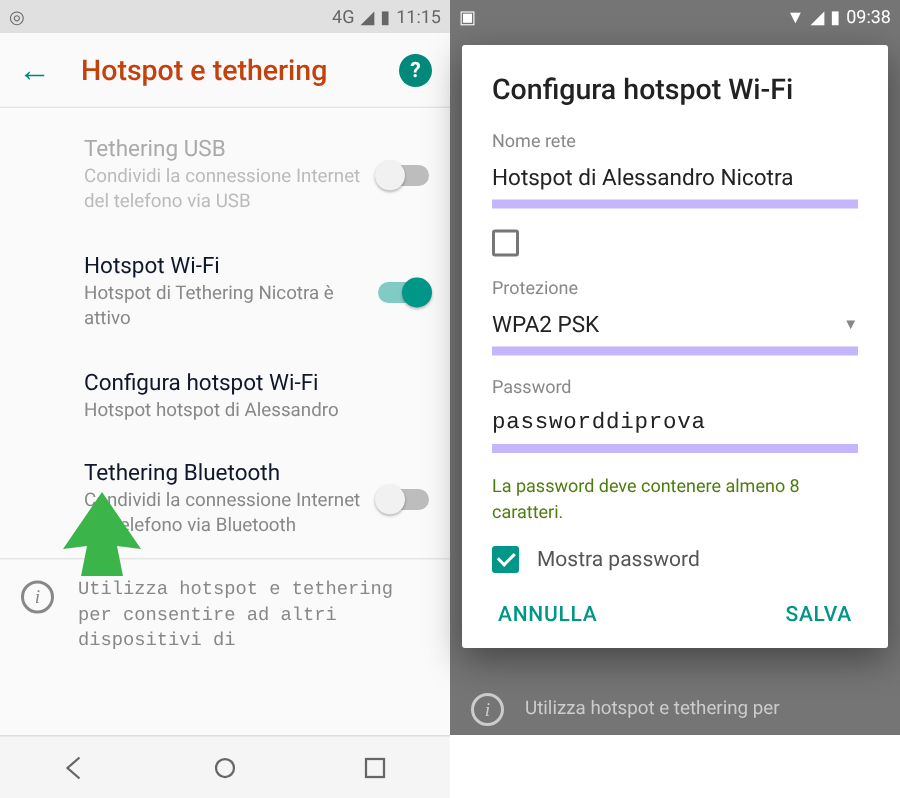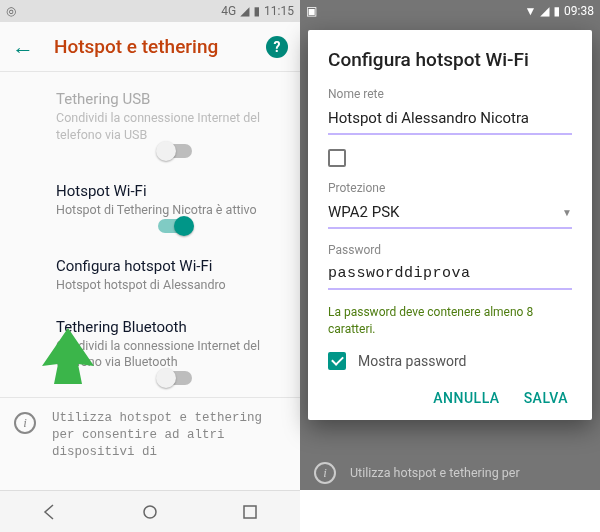--- a/index.html
+++ b/index.html
@@ -12,21 +12,21 @@
   .statusbar .sb-left { margin-right: auto; display: flex; gap: 4px; }
   
   
   .header { height: 50px; display: flex; align-items: center; padding: 0 12px; background: #fafafa; border-bottom: 1px solid #e5e5e5; }
   .header .back { color: #00897b; font-size: 22px; }
   .header .title { color: #c2410c; font-size: 19px; font-weight: 500; margin-left: 20px; flex: 1; }
   .header .help { width: 22px; height: 22px; border-radius: 50%; background: #00897b; color: #fff; display: flex; align-items: center; justify-content: center; font-size: 14px; font-weight: bold; }
   
   
   .list { flex: 1; background: #fafafa; overflow: hidden; padding-top: 6px; position: relative; }
-  .item { display: flex; padding: 12px 14px 12px 56px; position: relative; flex-direction: column; }
+  .item { display: flex; padding: 12px 14px 12px 56px; position: relative; }
   .item .txt { flex: 1; }
   .item .ttl { font-size: 15px; color: #0f172a; margin-bottom: 2px; }
   .item .sub { font-size: 12.5px; color: #888; line-height: 1.35; }
   .item.disabled .ttl { color: #aaa; }
   .item.disabled .sub { color: #bbb; }
   .switch { width: 34px; height: 14px; border-radius: 7px; position: relative; align-self: center; margin-left: 8px; }
   .switch::after { content: ""; position: absolute; width: 20px; height: 20px; border-radius: 50%; top: -3px; box-shadow: 0 1px 2px rgba(0,0,0,.3); }
   .switch.off { background: #bdbdbd; }
   .switch.off::after { background: #f1f1f1; left: -2px; }
   .switch.on { background: #80cbc4; }
@@ -44,30 +44,30 @@
   .nav-btn { width: 22px; height: 22px; display: flex; align-items: center; justify-content: center; }
   
   
   .backdrop { position: absolute; inset: 0; top: 22px; bottom: 42px; background: #757575; display: flex; flex-direction: column; }
   .dimtext { position: absolute; bottom: 6px; left: 14px; right: 14px; font-size: 12.5px; color: #ccc; display: flex; gap: 14px; align-items: center; }
   
   
   .dialog { background: #fff; margin: 8px; border-radius: 2px; box-shadow: 0 8px 24px rgba(0,0,0,.4); padding: 18px 20px 10px; flex: 0 0 auto; position: relative; z-index: 2; }
   .dialog h2 { font-size: 19px; font-weight: 500; color: #222; margin-bottom: 16px; }
   .field-label { font-size: 12px; color: #888; margin-bottom: 4px; }
-  .field-value { font-size: 15px; color: #222; border-bottom: 2px solid #c4b5fd; padding: 4px 0 6px; margin-bottom: 14px; }
+  .field-value { font-size: 15px; color: #222; border-bottom: 6px solid #c4b5fd; padding: 4px 0 6px; margin-bottom: 14px; }
   .field-value.pw { font-family: "Courier New", monospace; letter-spacing: 0.5px; }
   .checkbox-row { display: flex; align-items: center; gap: 12px; margin-bottom: 14px; font-size: 14px; color: #555; }
   .cb { width: 18px; height: 18px; border: 2px solid #777; border-radius: 2px; display: flex; align-items: center; justify-content: center; }
   .cb.checked { background: #009688; border-color: #009688; }
   .cb.checked::after { content: ""; width: 5px; height: 9px; border: solid #fff; border-width: 0 2px 2px 0; transform: rotate(45deg); margin-top: -2px; }
   .dropdown { display: flex; align-items: center; justify-content: space-between; }
   .dropdown .caret { color: #888; font-size: 10px; }
   .hint { font-size: 12px; color: #4d7c0f; line-height: 1.4; margin-bottom: 14px; }
-  .actions { display: flex; justify-content: flex-end; gap: 24px; padding: 6px 4px 4px; }
+  .actions { display: flex; justify-content: space-between; gap: 24px; padding: 6px 4px 4px; }
   .actions span { color: #009688; font-size: 14px; font-weight: 500; letter-spacing: 0.5px; }
 </style>
 </head>
 <body>
 
 <div class="phone left">
   <div class="statusbar">
     <span class="sb-left">
       <span>◎</span>
     </span>

